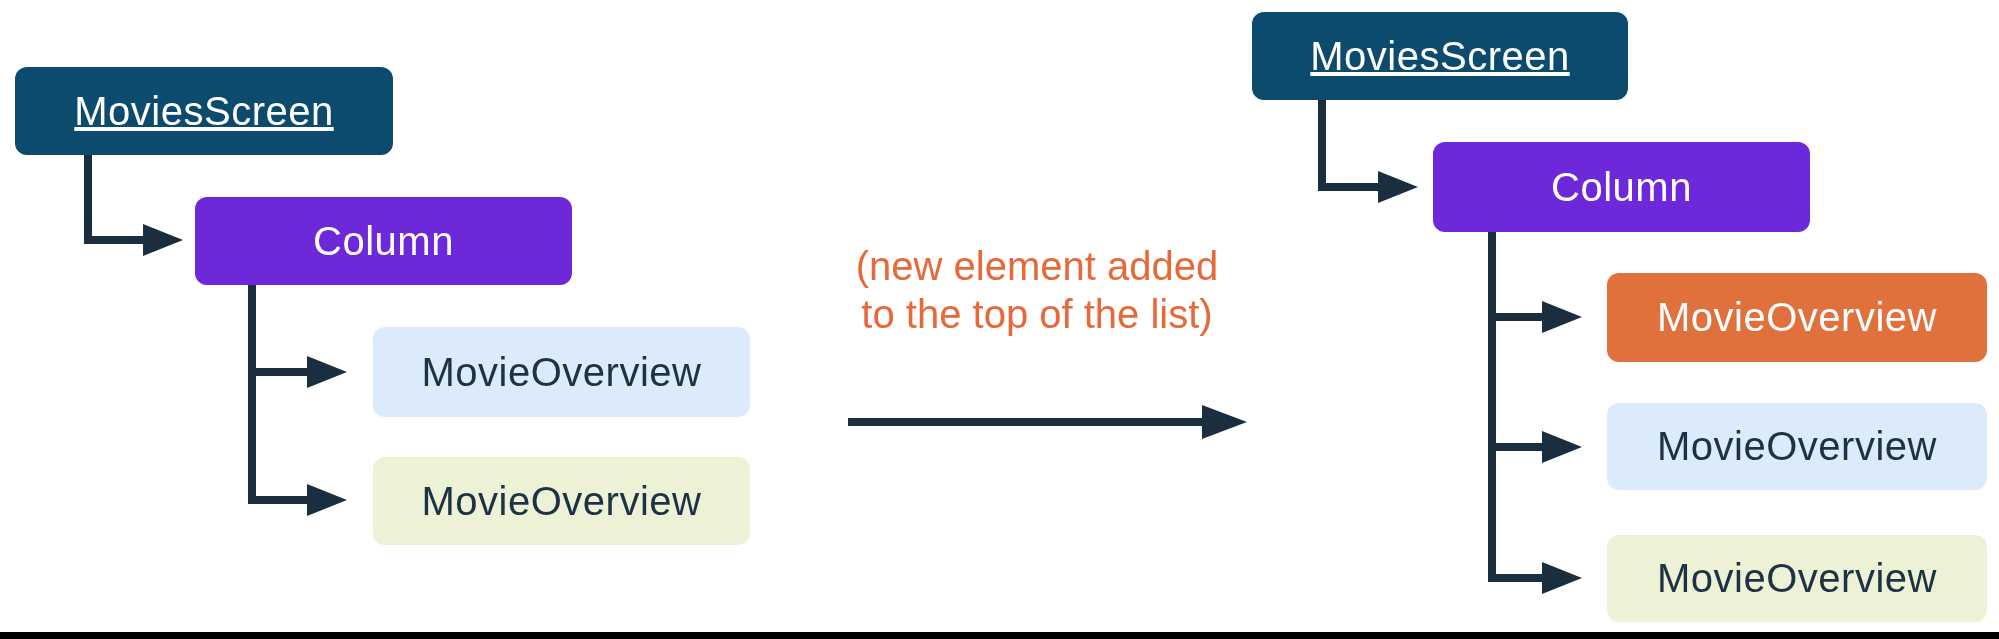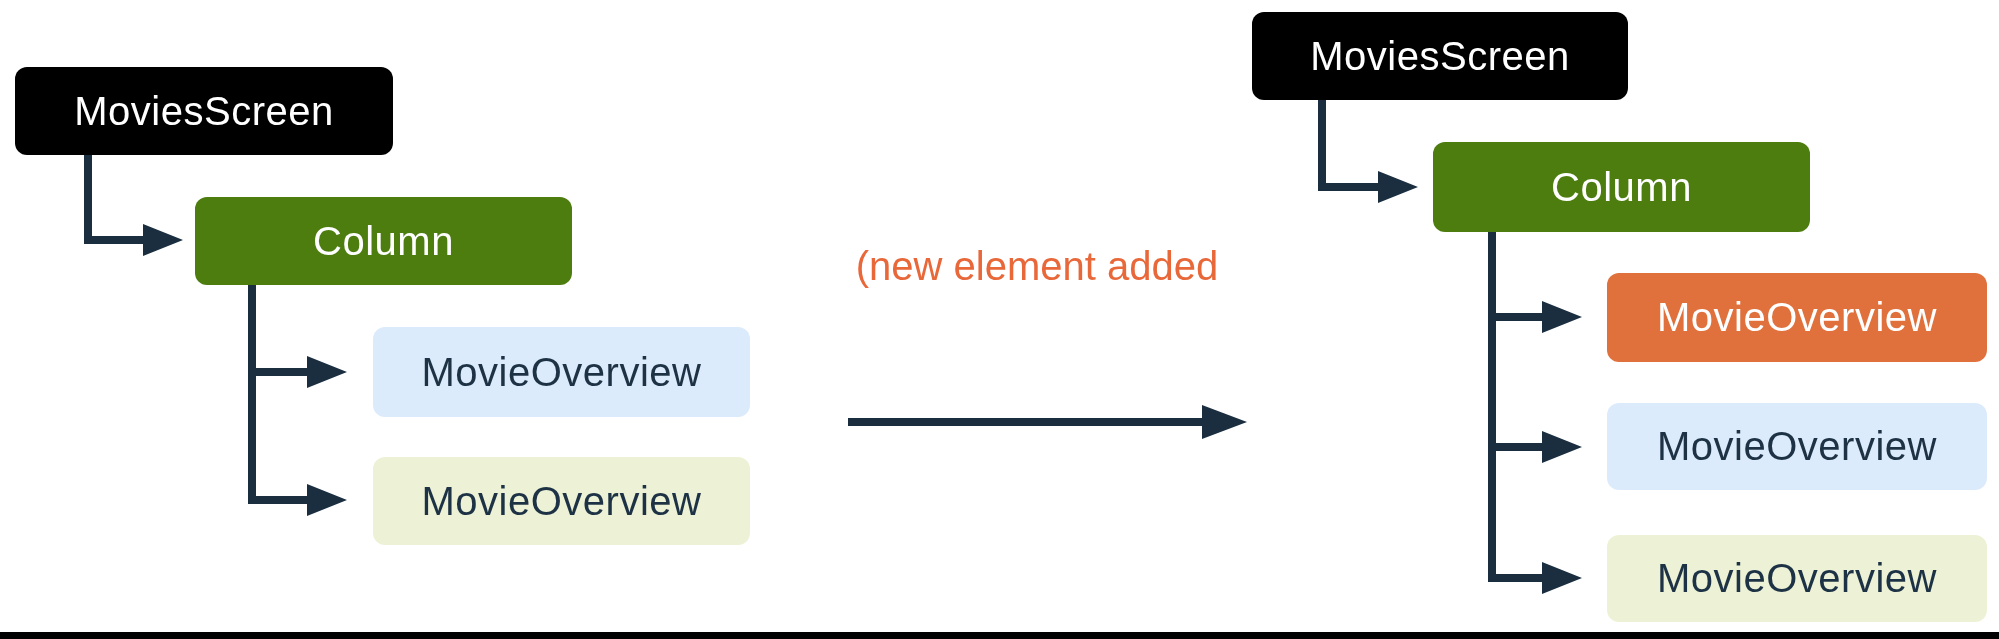--- a/index.html
+++ b/index.html
@@ -14,22 +14,22 @@
   .node {
     position: absolute;
     border-radius: 12px;
     display: flex;
     align-items: center;
     justify-content: center;
     font-size: 40px;
     letter-spacing: 0.5px;
     white-space: nowrap;
   }
-  .node.green       { background: #000000; color: #ffffff; }
-  .node.blue        { background: #4d7c0f; color: #ffffff; }
+  .node.green       { background: #0c4a6e; color: #ffffff; text-decoration: underline; }
+  .node.blue        { background: #6d28d9; color: #ffffff; }
   .node.orange      { background: #e0713d; color: #ffffff; }
   .node.light-blue  { background: #dcebfb; color: #1d3244; }
   .node.light-yellow{ background: #edf2d6; color: #1d3244; }
   .seg {
     position: absolute;
     background: #1a2e3f;
   }
   .head {
     position: absolute;
     width: 0; height: 0;
@@ -74,20 +74,21 @@
   <div class="seg" style="left:248px; top:368px; width:59px; height:8px;"></div>
   <div class="head" style="left:307px; top:356px;"></div>
   <div class="seg" style="left:248px; top:496px; width:59px; height:8px;"></div>
   <div class="head" style="left:307px; top:484px;"></div>
 
   <div class="node light-blue" style="left:373px; top:327px; width:377px; height:90px;">MovieOverview</div>
   <div class="node light-yellow" style="left:373px; top:457px; width:377px; height:88px;">MovieOverview</div>
 
   <div id="transition-label">
     <span>(new element added</span>
+    <span>to the top of the list)</span>
   </div>
   <div class="seg" style="left:848px; top:418px; width:354px; height:8px;"></div>
   <div class="head big" style="left:1202px; top:405px;"></div>
 
   <div class="node green" style="left:1252px; top:12px; width:376px; height:88px;">MoviesScreen</div>
 
   <div class="seg" style="left:1318px; top:100px; width:8px; height:91px;"></div>
   <div class="seg" style="left:1318px; top:183px; width:60px; height:8px;"></div>
   <div class="head" style="left:1378px; top:171px;"></div>
 

